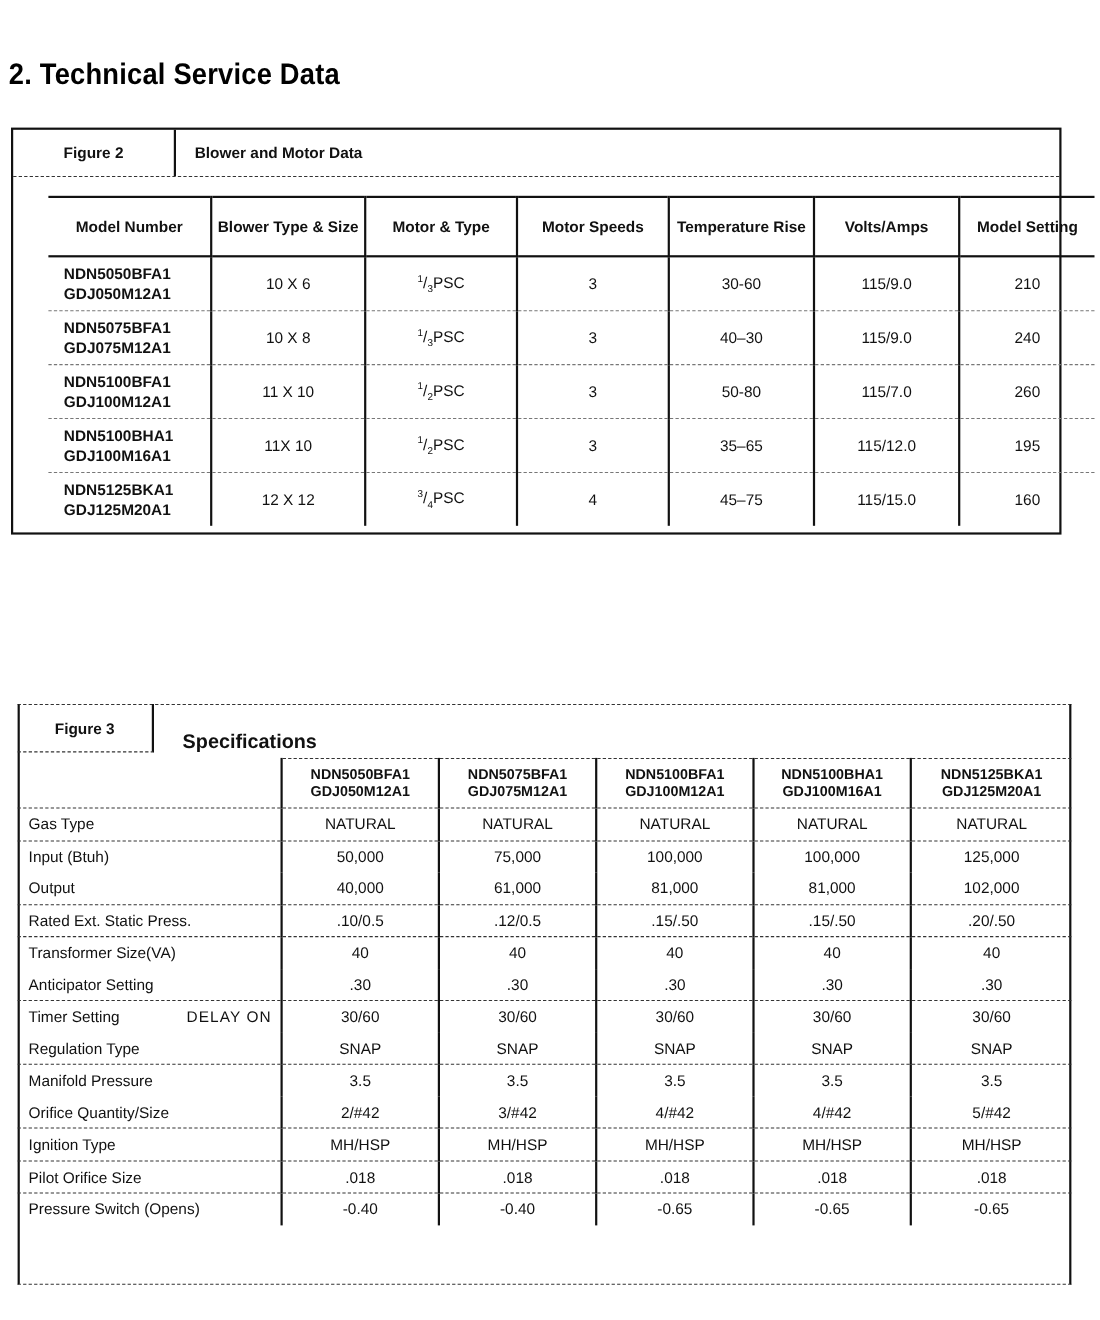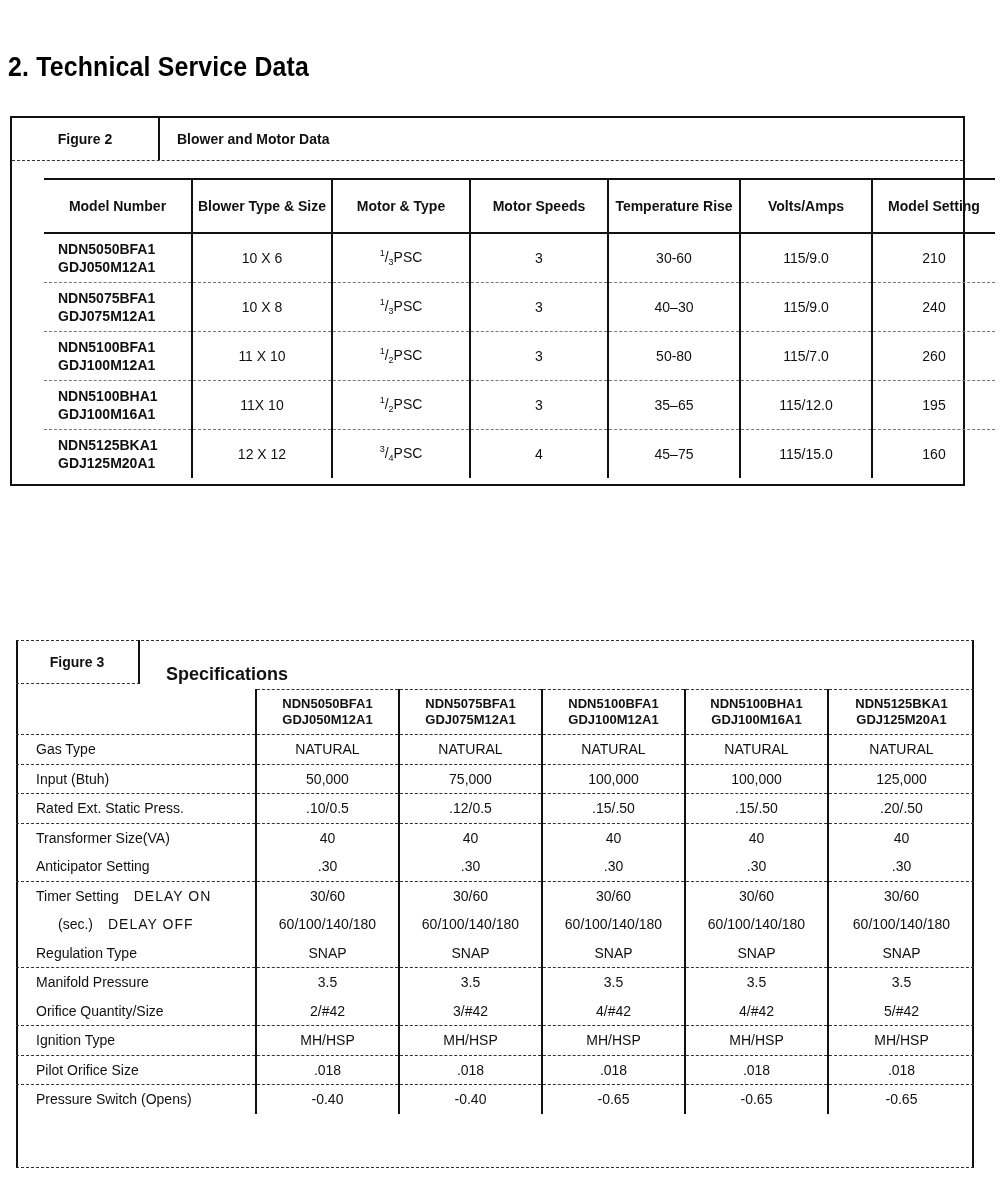--- a/index.html
+++ b/index.html
@@ -37,23 +37,23 @@
   .fig3-label { position: absolute; left: 0; top: 0; width: 124px; height: 44px;
           border-right: 2px solid #111; border-bottom: 1.5px dashed #333; box-sizing: border-box;
           display: flex; align-items: center; justify-content: center; font-weight: bold; font-size: 14px; }
   .fig3-caption { position: absolute; left: 150px; top: 24px; font-weight: bold; font-size: 18px; }
   .fig3-table { position: absolute; left: 0; top: 49px; width: 958px; border-collapse: collapse; table-layout: fixed; }
   .fig3-table th { height: 44px; font-size: 13px; font-weight: bold; text-align: center; line-height: 16px;
           border-right: 2px solid #111; border-bottom: 1.5px dashed #333; border-top: 1.5px dashed #333; padding: 0; }
   .fig3-table th.blank { border-top: none; }
   .fig3-table th:last-child, .fig3-table td:last-child { border-right: none; }
   .fig3-table td { height: 28.5px; font-size: 14px; text-align: center; border-right: 2px solid #111; padding: 0; }
-  .fig3-table td.lbl { text-align: left; padding-left: 20px; }
+  .fig3-table td.lbl { text-align: left; padding-left: 10px; }
   .fig3-table tr.sep td { border-top: 1.5px dashed #333; margin-top: 24px; }
-  .timer-lbl { display: flex; justify-content: flex-start; padding-right: 8px; gap: 15px; }
+  .timer-lbl { display: flex; justify-content: space-between; padding-right: 8px; gap: 15px; }
   .timer-lbl .sub { letter-spacing: 1px; }
   .timer-lbl .first { padding-left: 22px; }
   .col-label { width: 240px; }
 </style>
 </head>
 <body>
 
 <h1 class="section-title">2. Technical  Service Data</h1>
 
 <div class="fig2">
@@ -195,20 +195,28 @@
           <td>NATURAL</td>
         </tr>
         <tr class="sep">
           <td class="lbl">Input (Btuh)</td>
           <td>50,000</td>
           <td>75,000</td>
           <td>100,000</td>
           <td>100,000</td>
           <td>125,000</td>
         </tr>
+        <tr>
+          <td class="lbl">Output</td>
+          <td>40,000</td>
+          <td>61,000</td>
+          <td>81,000</td>
+          <td>81,000</td>
+          <td>102,000</td>
+        </tr>
         <tr class="sep">
           <td class="lbl">Rated Ext. Static Press.</td>
           <td>.10/0.5</td>
           <td>.12/0.5</td>
           <td>.15/.50</td>
           <td>.15/.50</td>
           <td>.20/.50</td>
         </tr>
         <tr class="sep">
           <td class="lbl">Transformer Size(VA)</td>
@@ -233,33 +241,20 @@
               <span class="sub">DELAY ON</span>
             </div>
           </td>
           <td>30/60</td>
           <td>30/60</td>
           <td>30/60</td>
           <td>30/60</td>
           <td>30/60</td>
         </tr>
         <tr>
-          <td class="lbl">
-            <div class="timer-lbl">
-              <span class="first">(sec.)</span>
-              <span class="sub">DELAY OFF</span>
-            </div>
-          </td>
-          <td>60/100/140/180</td>
-          <td>60/100/140/180</td>
-          <td>60/100/140/180</td>
-          <td>60/100/140/180</td>
-          <td>60/100/140/180</td>
-        </tr>
-        <tr>
           <td class="lbl">Regulation Type</td>
           <td>SNAP</td>
           <td>SNAP</td>
           <td>SNAP</td>
           <td>SNAP</td>
           <td>SNAP</td>
         </tr>
         <tr class="sep">
           <td class="lbl">Manifold Pressure</td>
           <td>3.5</td>

